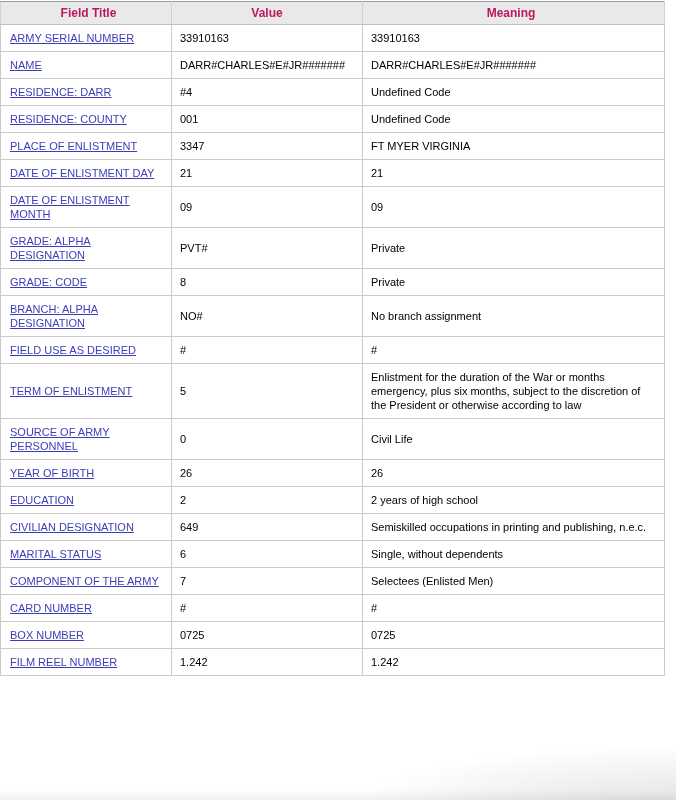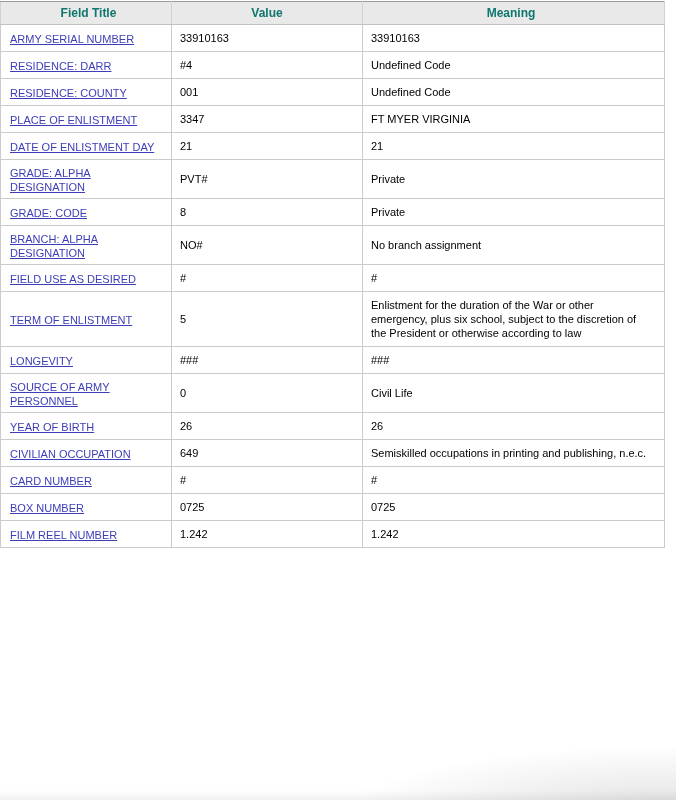--- a/index.html
+++ b/index.html
@@ -21,33 +21,33 @@
     background: #ffffff;
   }
   table.record th {
     background: var(--header-bg, #e9e9e9);
     border: 1px solid #d2d2d2;
     border-top-color: #9b9b9b;
     border-bottom-color: #c0c0c0;
     font-size: 12px;
     line-height: 14px;
     font-weight: bold;
-    color: #0f766e;
+    color: #be185d;
   }
   table.record td {
     border: 1px solid var(--border-color, #cbcbcb);
     font-size: 11px;
     line-height: 14px;
     vertical-align: middle;
     background: #ffffff;
   }
   th.c-field, td.c-field   { width: 157px; padding: 4px 4px 4px 9px; }
   th.c-value, td.c-value   { width: 174px; padding: 0 8px; }
   th.c-meaning, td.c-meaning { width: 280px; padding: 4px 13px 4px 8px; }
-  td.c-field   { padding-top: 6px; }
+  td.c-field   { padding-top: 6px; padding-bottom: 6px; }
   td.c-value   { padding-top: 6px; padding-bottom: 6px; }
   td.c-meaning { padding-top: 6px; padding-bottom: 6px; }
   a.field-link {
     color: var(--link-color, #3d3db8);
     text-decoration: underline;
     cursor: pointer;
   }
   .corner-shade {
     position: absolute;
     right: 0;
@@ -81,20 +81,27 @@
   </thead>
   <tbody id="record-body">
   <tr>
     <td class="c-field">
       <a href="#" class="field-link">ARMY SERIAL NUMBER</a>
     </td>
     <td class="c-value">33910163</td>
     <td class="c-meaning">33910163</td>
   </tr>
 
+  <tr>
+    <td class="c-field">
+      <a href="#" class="field-link">NAME</a>
+    </td>
+    <td class="c-value">DARR#CHARLES#E#JR#######</td>
+    <td class="c-meaning">DARR#CHARLES#E#JR#######</td>
+  </tr>
 
   <tr>
     <td class="c-field">
       <a href="#" class="field-link">RESIDENCE: DARR</a>
     </td>
     <td class="c-value">#4</td>
     <td class="c-meaning">Undefined Code</td>
   </tr>
 
   <tr>
@@ -114,20 +121,27 @@
   </tr>
 
   <tr>
     <td class="c-field">
       <a href="#" class="field-link">DATE OF ENLISTMENT DAY</a>
     </td>
     <td class="c-value">21</td>
     <td class="c-meaning">21</td>
   </tr>
 
+  <tr>
+    <td class="c-field">
+      <a href="#" class="field-link">DATE OF ENLISTMENT MONTH</a>
+    </td>
+    <td class="c-value">09</td>
+    <td class="c-meaning">09</td>
+  </tr>
 
 
   <tr>
     <td class="c-field">
       <a href="#" class="field-link">GRADE: ALPHA DESIGNATION</a>
     </td>
     <td class="c-value">PVT#</td>
     <td class="c-meaning">Private</td>
   </tr>
 
@@ -154,59 +168,73 @@
     </td>
     <td class="c-value">#</td>
     <td class="c-meaning">#</td>
   </tr>
 
   <tr>
     <td class="c-field">
       <a href="#" class="field-link">TERM OF ENLISTMENT</a>
     </td>
     <td class="c-value">5</td>
-    <td class="c-meaning">Enlistment for the duration of the War or other emergency, plus six school, subject to the discretion of the President or otherwise according to law</td>
-  </tr>
-
-  <tr>
-    <td class="c-field">
-      <a href="#" class="field-link">LONGEVITY</a>
-    </td>
-    <td class="c-value">###</td>
-    <td class="c-meaning">###</td>
-  </tr>
+    <td class="c-meaning">Enlistment for the duration of the War or months emergency, plus six months, subject to the discretion of the President or otherwise according to law</td>
+  </tr>
+
 
   <tr>
     <td class="c-field">
       <a href="#" class="field-link">SOURCE OF ARMY PERSONNEL</a>
     </td>
     <td class="c-value">0</td>
     <td class="c-meaning">Civil Life</td>
   </tr>
 
 
   <tr>
     <td class="c-field">
       <a href="#" class="field-link">YEAR OF BIRTH</a>
     </td>
     <td class="c-value">26</td>
     <td class="c-meaning">26</td>
   </tr>
 
 
-
-  <tr>
-    <td class="c-field">
-      <a href="#" class="field-link">CIVILIAN OCCUPATION</a>
+  <tr>
+    <td class="c-field">
+      <a href="#" class="field-link">EDUCATION</a>
+    </td>
+    <td class="c-value">2</td>
+    <td class="c-meaning">2 years of high school</td>
+  </tr>
+
+  <tr>
+    <td class="c-field">
+      <a href="#" class="field-link">CIVILIAN DESIGNATION</a>
     </td>
     <td class="c-value">649</td>
     <td class="c-meaning">Semiskilled occupations in printing and publishing, n.e.c.</td>
   </tr>
 
-
+  <tr>
+    <td class="c-field">
+      <a href="#" class="field-link">MARITAL STATUS</a>
+    </td>
+    <td class="c-value">6</td>
+    <td class="c-meaning">Single, without dependents</td>
+  </tr>
+
+  <tr>
+    <td class="c-field">
+      <a href="#" class="field-link">COMPONENT OF THE ARMY</a>
+    </td>
+    <td class="c-value">7</td>
+    <td class="c-meaning">Selectees (Enlisted Men)</td>
+  </tr>
 
   <tr>
     <td class="c-field">
       <a href="#" class="field-link">CARD NUMBER</a>
     </td>
     <td class="c-value">#</td>
     <td class="c-meaning">#</td>
   </tr>
 
   <tr>

